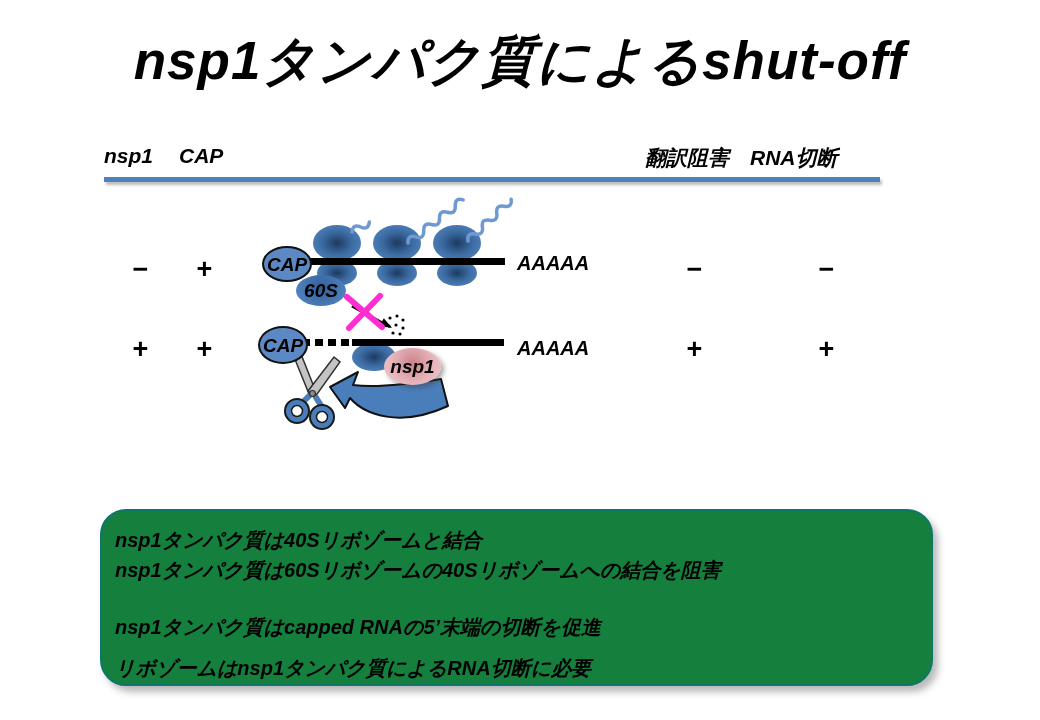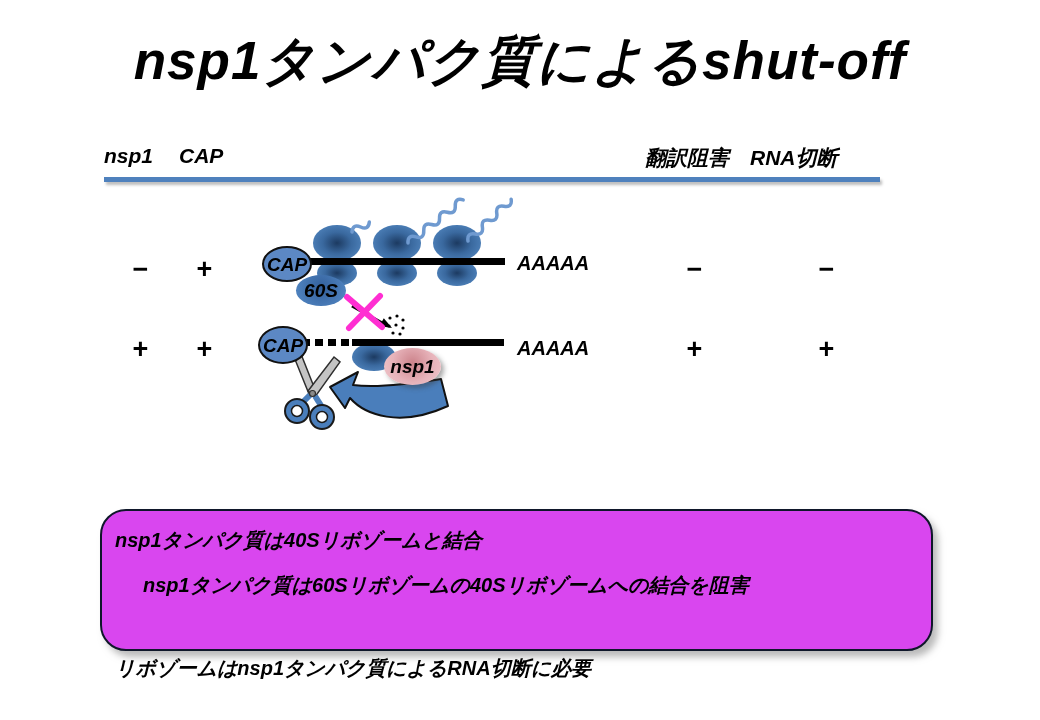--- a/index.html
+++ b/index.html
@@ -29,22 +29,22 @@
     display:flex;align-items:center;justify-content:center;
     border-radius:50%;font-weight:bold;font-size:19px;line-height:1;
   }
   #cap1,#cap2{background:#5c88c4;border:2px solid #111;}
   #s60{background:radial-gradient(circle at 50% 40%, #33609c 0%, #4d80bc 75%);}
   #nsp1-blob{
     background:radial-gradient(circle at 50% 40%, #cc838b 0%, #e7b3ba 55%, #f0c8cc 100%);
     box-shadow:3px 3px 5px rgba(60,60,60,0.45);
   }
   #summary-box{
-    left:100px;top:509px;width:833px;height:142px;
-    background:#d946ef;border:2px solid #0f172a;border-radius:26px;
+    left:100px;top:509px;width:833px;height:177px;
+    background:#15803d;border:2px solid #0f766e;border-radius:26px;
     box-shadow:5px 6px 7px rgba(130,130,130,0.55);
     box-sizing:border-box;
   }
   .summary-line{
     position:absolute;left:13px;font-size:20px;font-weight:bold;white-space:nowrap;
   }
   svg{position:absolute;left:0;top:0;pointer-events:none;}
 </style>
 </head>
 <body>
@@ -147,17 +147,18 @@
   <div class="abs blob" id="cap1" style="left:262px;top:246px;width:46px;height:32px;">CAP</div>
   <div class="abs blob" id="s60" style="left:296px;top:275px;width:50px;height:31px;">60S</div>
   <div class="abs blob" id="cap2" style="left:258px;top:326px;width:46px;height:34px;">CAP</div>
   <div class="abs blob" id="nsp1-blob" style="left:384px;top:348px;width:57px;height:37px;">nsp1</div>
 
   <div class="abs polya" style="left:517px;top:252px;">AAAAA</div>
   <div class="abs polya" style="left:517px;top:337px;">AAAAA</div>
 
   <div class="abs" id="summary-box">
     <div class="summary-line" style="top:16px;">nsp1タンパク質は40Sリボゾームと結合</div>
-    <div class="summary-line" style="top:61px;margin-left:28px;">nsp1タンパク質は60Sリボゾームの40Sリボゾームへの結合を阻害</div>
+    <div class="summary-line" style="top:46px;">nsp1タンパク質は60Sリボゾームの40Sリボゾームへの結合を阻害</div>
+    <div class="summary-line" style="top:103px;">nsp1タンパク質はcapped RNAの5’末端の切断を促進</div>
     <div class="summary-line" style="top:144px;">リボゾームはnsp1タンパク質によるRNA切断に必要</div>
   </div>
 
 </div>
 
 </body></html>

